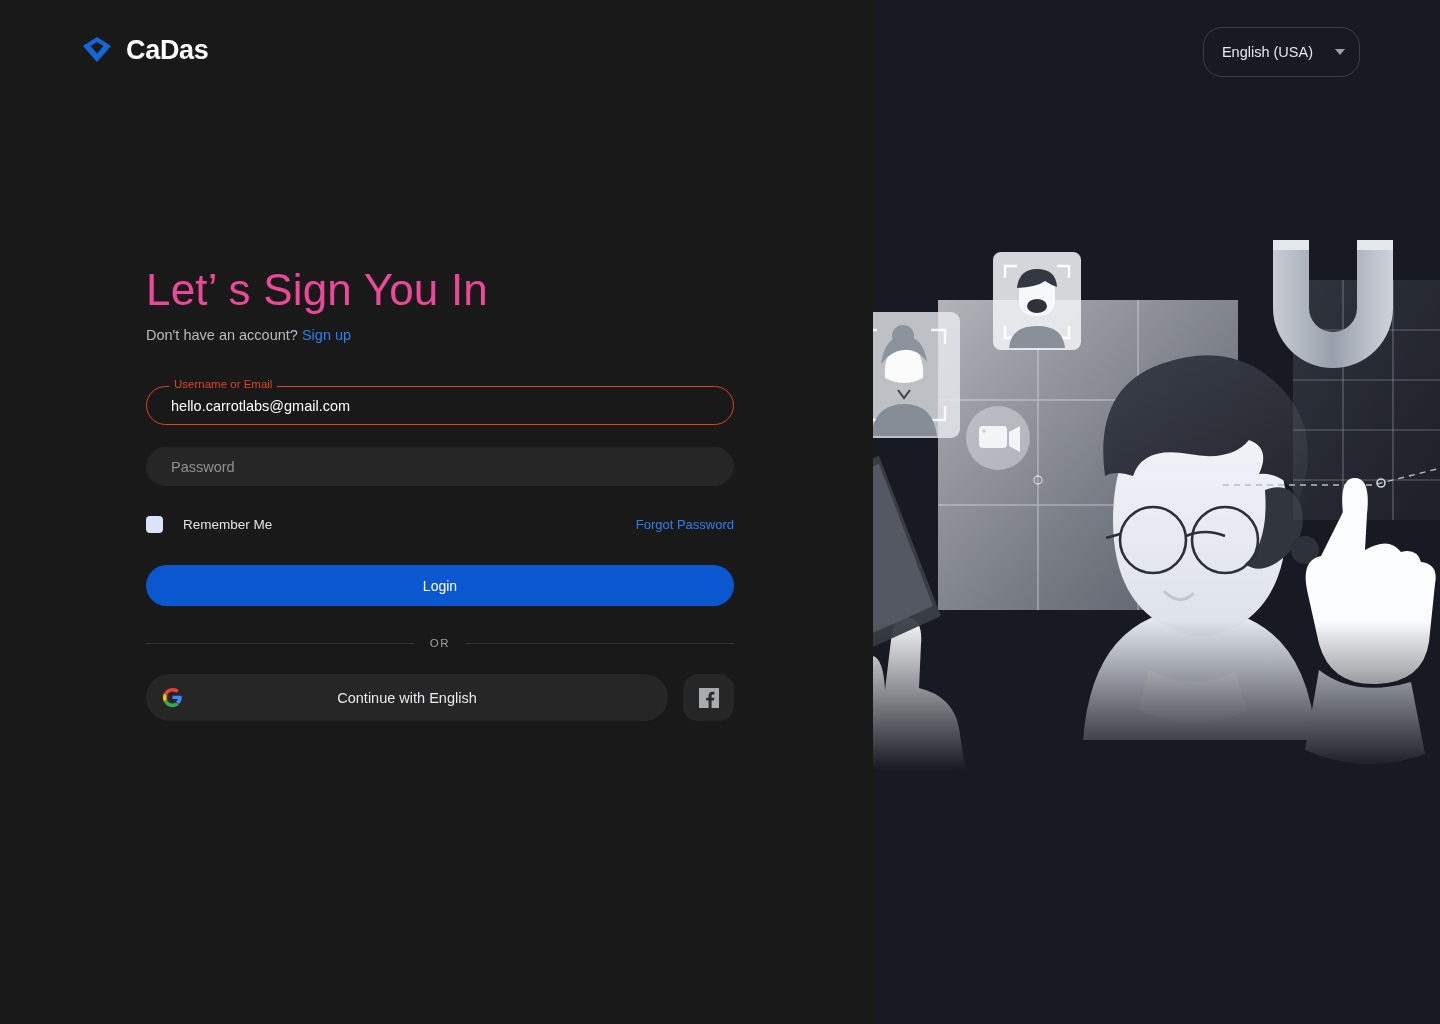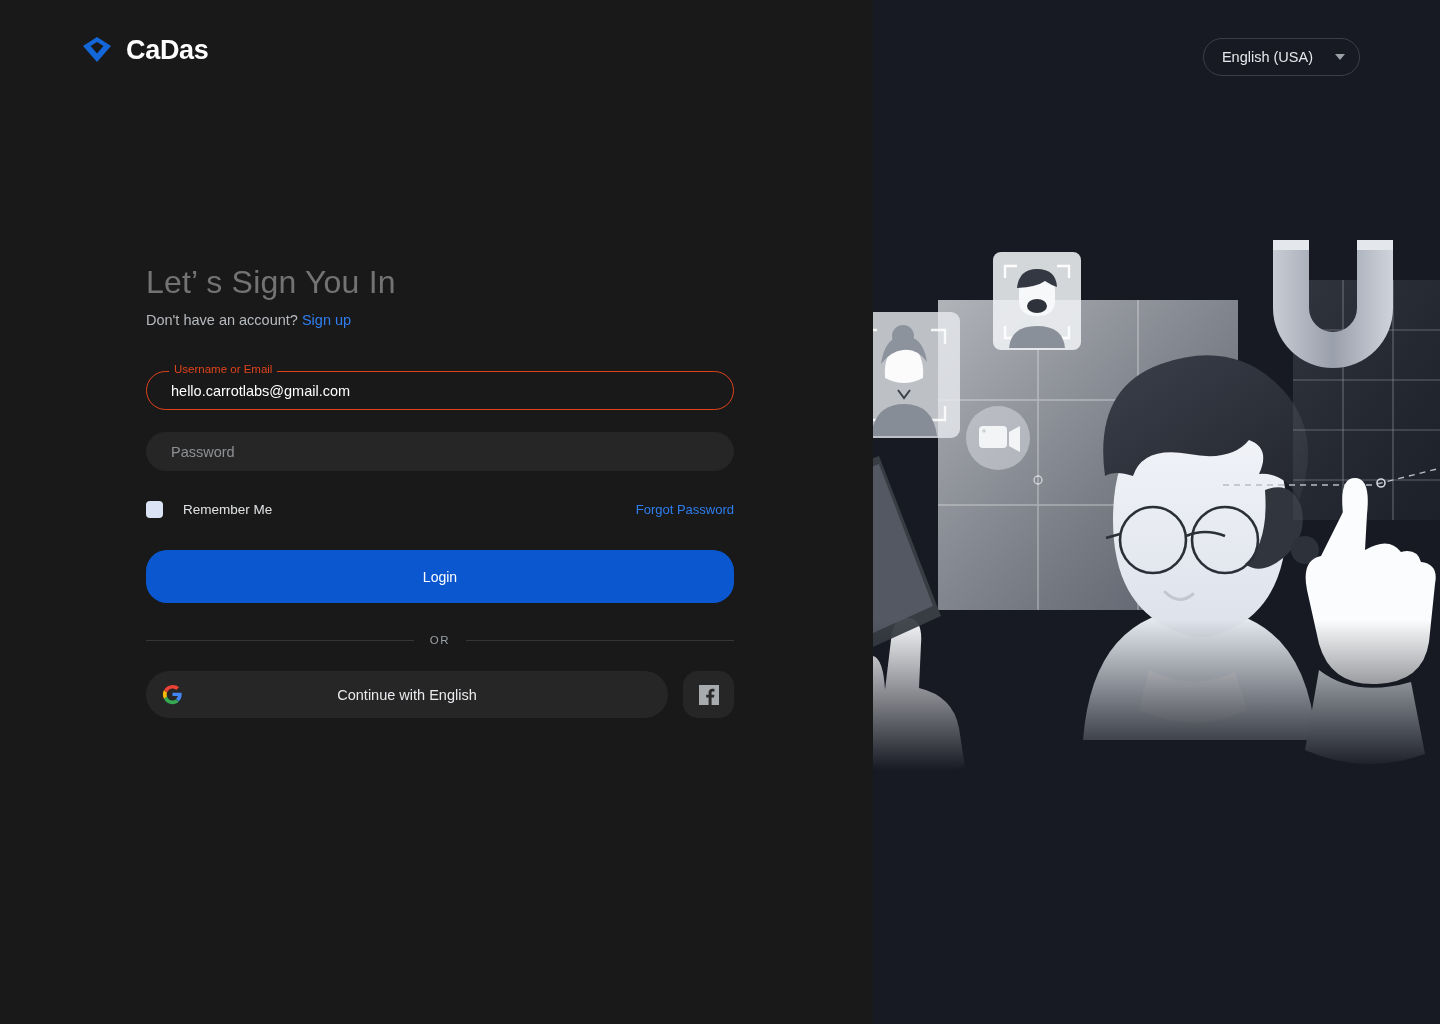--- a/index.html
+++ b/index.html
@@ -52,22 +52,22 @@
     color: #ffffff;
     font-size: 27px;
     font-weight: bold;
     letter-spacing: -0.3px;
     line-height: 1;
   }
 
   .lang-select {
     position: absolute;
     right: 80px;
-    top: 38px;
-    height: 38px;
+    top: 27px;
+    height: 50px;
     padding: 0 14px 0 18px;
     display: flex;
     align-items: center;
     gap: 22px;
     border: 1px solid #3b3f45;
     border-radius: 19px;
     background: transparent;
     cursor: pointer;
   }
   .lang-label { color: #e6e8ea; font-size: 14.5px; }
@@ -80,22 +80,22 @@
 
   
   .form-wrap {
     position: absolute;
     left: 146px;
     top: 262px;
     width: 588px;
   }
 
   .title {
-    color: #737373;
-    font-size: 32px;
+    color: #ec4899;
+    font-size: 44px;
     font-weight: normal;
     line-height: 1.25;
     letter-spacing: 0.2px;
   }
   .subtitle {
     margin-top: 10px;
     font-size: 14.5px;
     color: #b7bbbf;
   }
   .subtitle .link { color: #2f7ef0; cursor: pointer; }
@@ -152,21 +152,21 @@
     border-radius: 4px;
     background: #dbe3f6;
     cursor: pointer;
   }
   .remember-label { color: #e0e2e4; font-size: 13.5px; }
   .forgot { color: #2f7ef0; font-size: 13px; cursor: pointer; }
 
   .login-btn {
     margin-top: 32px;
     width: 100%;
-    height: 53px;
+    height: 41px;
     border: none;
     border-radius: 21px;
     background: #0b57d0;
     color: #ffffff;
     font-size: 14px;
     font-family: "Liberation Sans", sans-serif;
     cursor: pointer;
   }
 
   .divider {

